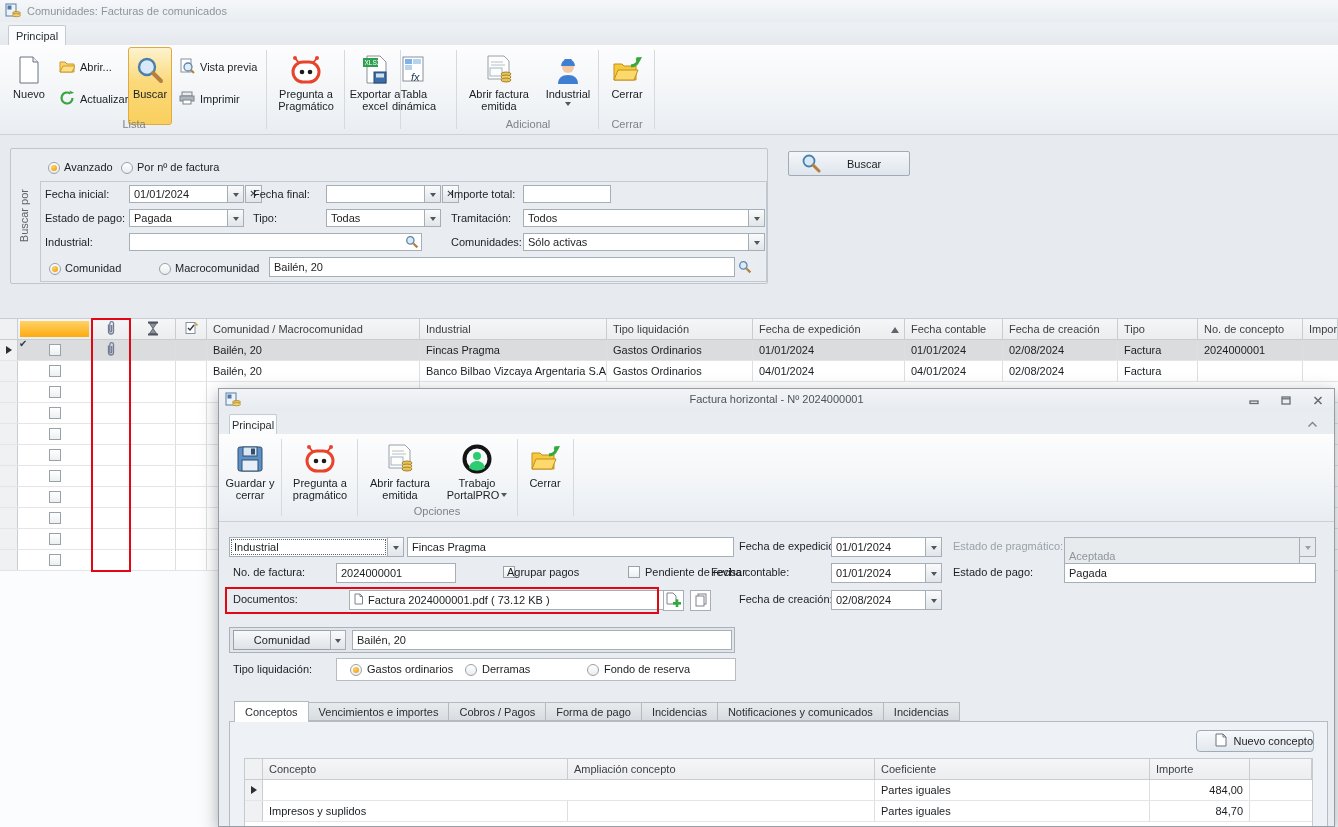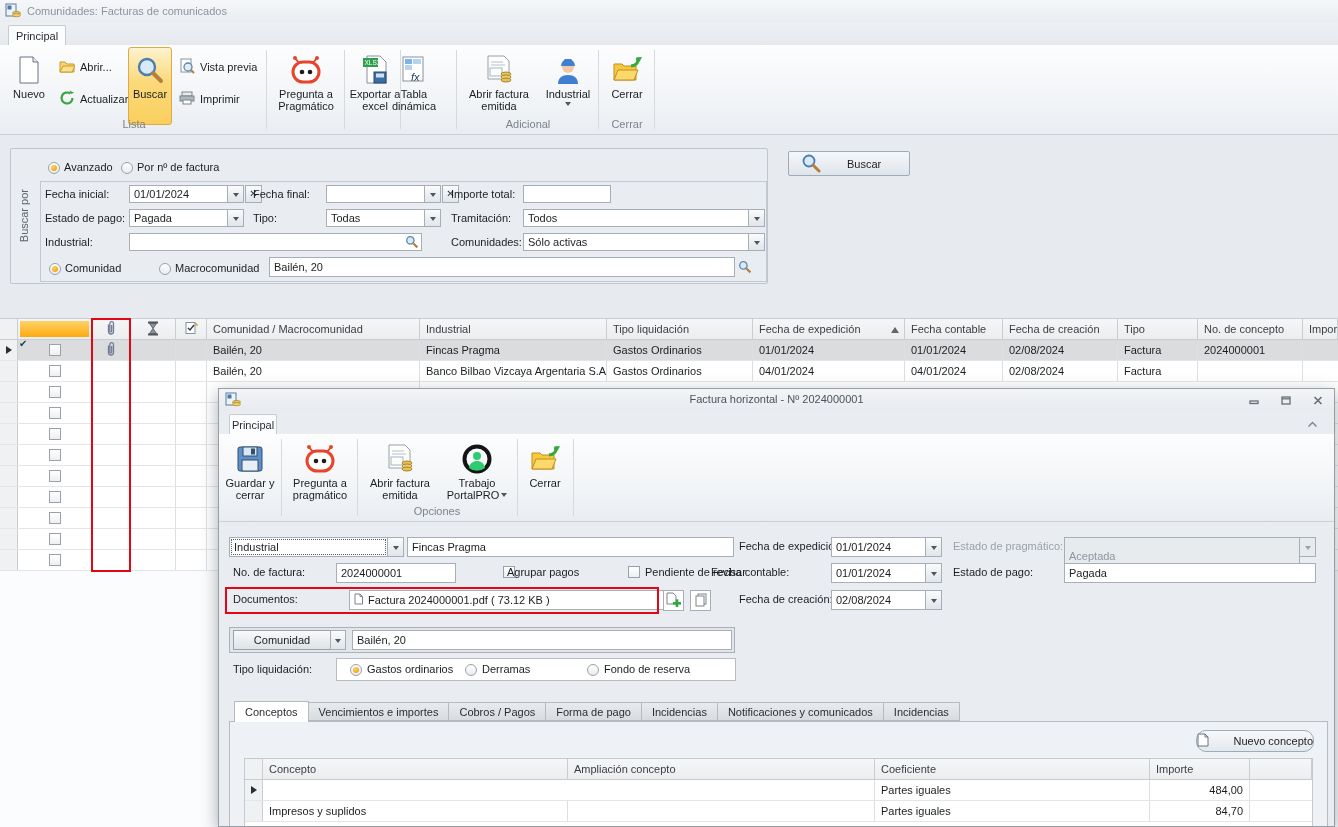--- a/index.html
+++ b/index.html
@@ -74,22 +74,22 @@
 #dlg-title-text{position:absolute;left:0;top:4px;width:100%;text-align:center;color:#4c535b}
 .winbtn{position:absolute;top:4px;width:26px;height:15px;display:flex;align-items:center;justify-content:center}
 #dlg-ribbon{left:0;top:45px;width:100%;height:88px}
 #dlg-ribbon .bigbtn{height:70px}
 .dtabs{position:absolute;display:flex;align-items:center;z-index:3}
 .dtab{height:19px;padding:0 10px;display:flex;align-items:center;background:linear-gradient(#e8ebee,#d8dce0);
   border:1px solid #b4bac0;border-left:none;color:#2a2e33;box-sizing:border-box}
 .dtab:first-child{border-left:1px solid #b4bac0}
 .dtab.act{height:21px;background:#fff;border-bottom:none}
 #concept-panel{left:10px;top:332px;width:1099px;height:160px;border:1px solid #b6bcc2;background:#eef1f5;box-sizing:border-box}
-#nc-btn{left:966px;top:8px;width:118px;height:22px;border:1px solid #9fabb8;border-radius:10px;
-  background:linear-gradient(#f7f9fb,#e3e8ed);display:flex;align-items:center;justify-content:space-between;gap:7px;box-sizing:border-box}
+#nc-btn{left:966px;top:8px;width:118px;height:22px;border:1px solid #9fabb8;border-radius:4px;
+  background:linear-gradient(#f7f9fb,#e3e8ed);display:flex;align-items:center;justify-content:flex-end;gap:7px;box-sizing:border-box}
 #cgrid{left:14px;top:36px;width:1069px;height:120px;background:#fff;border:1px solid #c6cacd;box-sizing:border-box}
 #cgrid .g-head{width:1067px;border-top:none}
 #cgrid .g-row{width:1067px}
 .q0{left:0;width:18px;background:#f0f1f3;border-right:1px solid #c9ccd0}
 .q1{left:18px;width:305px}.q2{left:323px;width:307px}.q3{left:630px;width:275px}
 .q4{left:905px;width:100px}.q5{left:1005px;width:62px;border-right:none}
 .rt{justify-content:flex-end;padding-right:6px}
 .combtn{background:linear-gradient(#f8f9fa,#dfe3e7);border:1px solid #9aa2aa;display:flex;align-items:center;justify-content:center;box-sizing:border-box;position:absolute}
 </style>
 </head>

